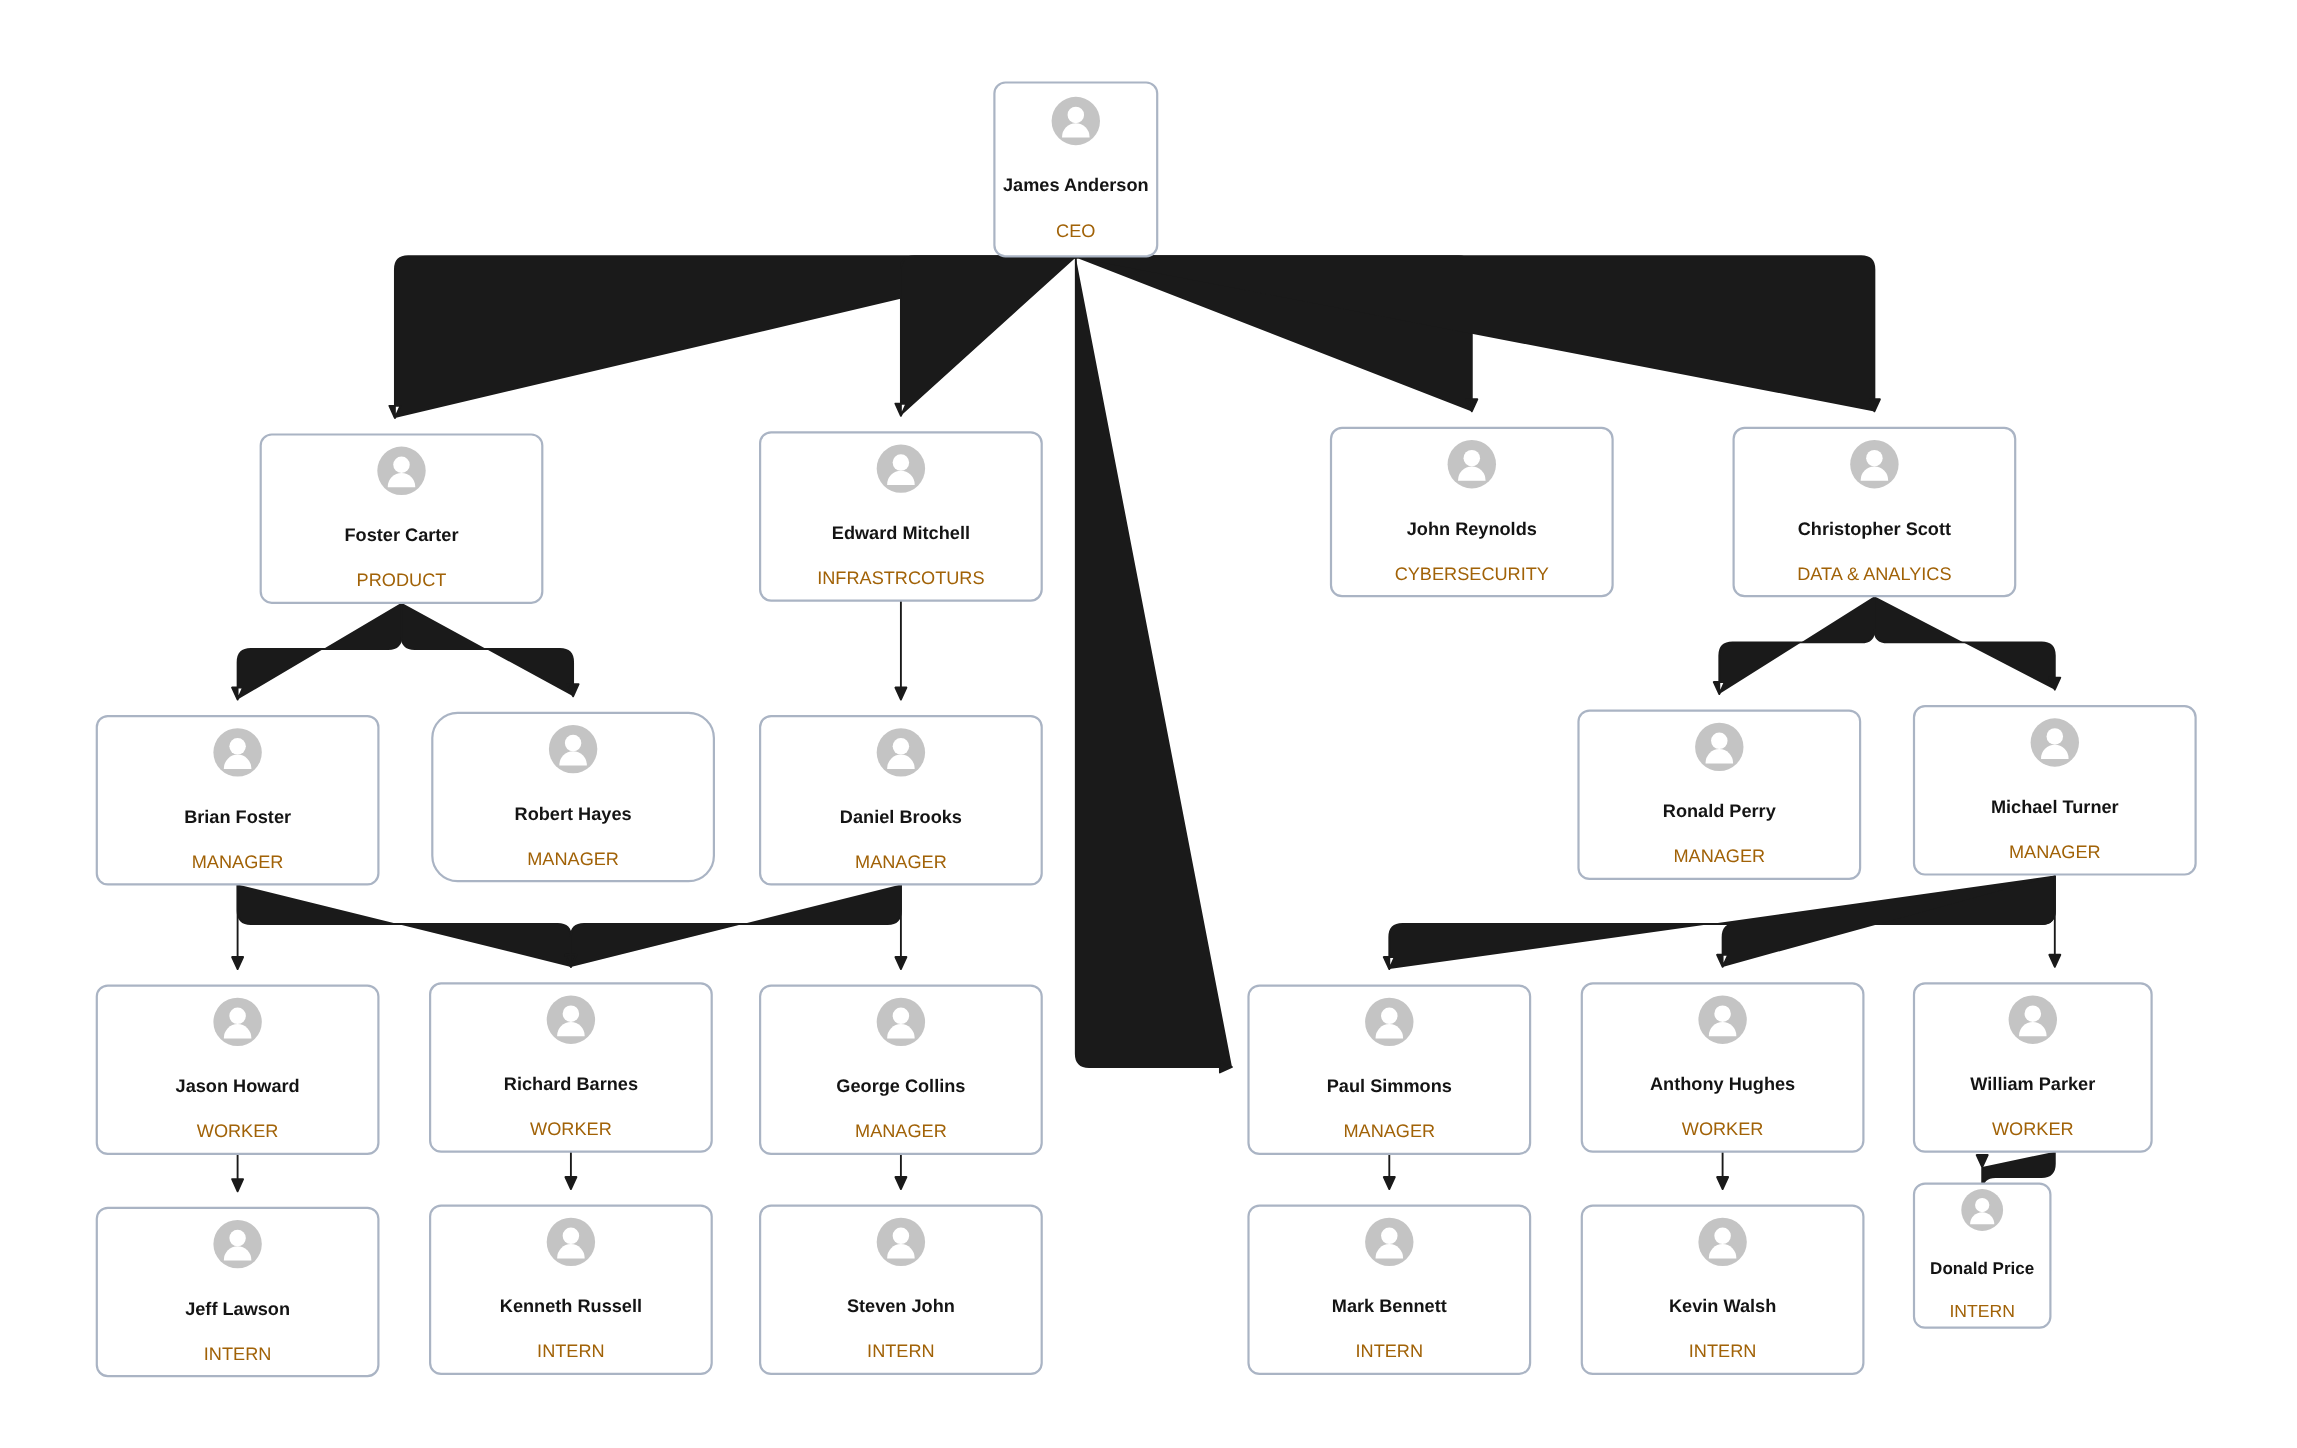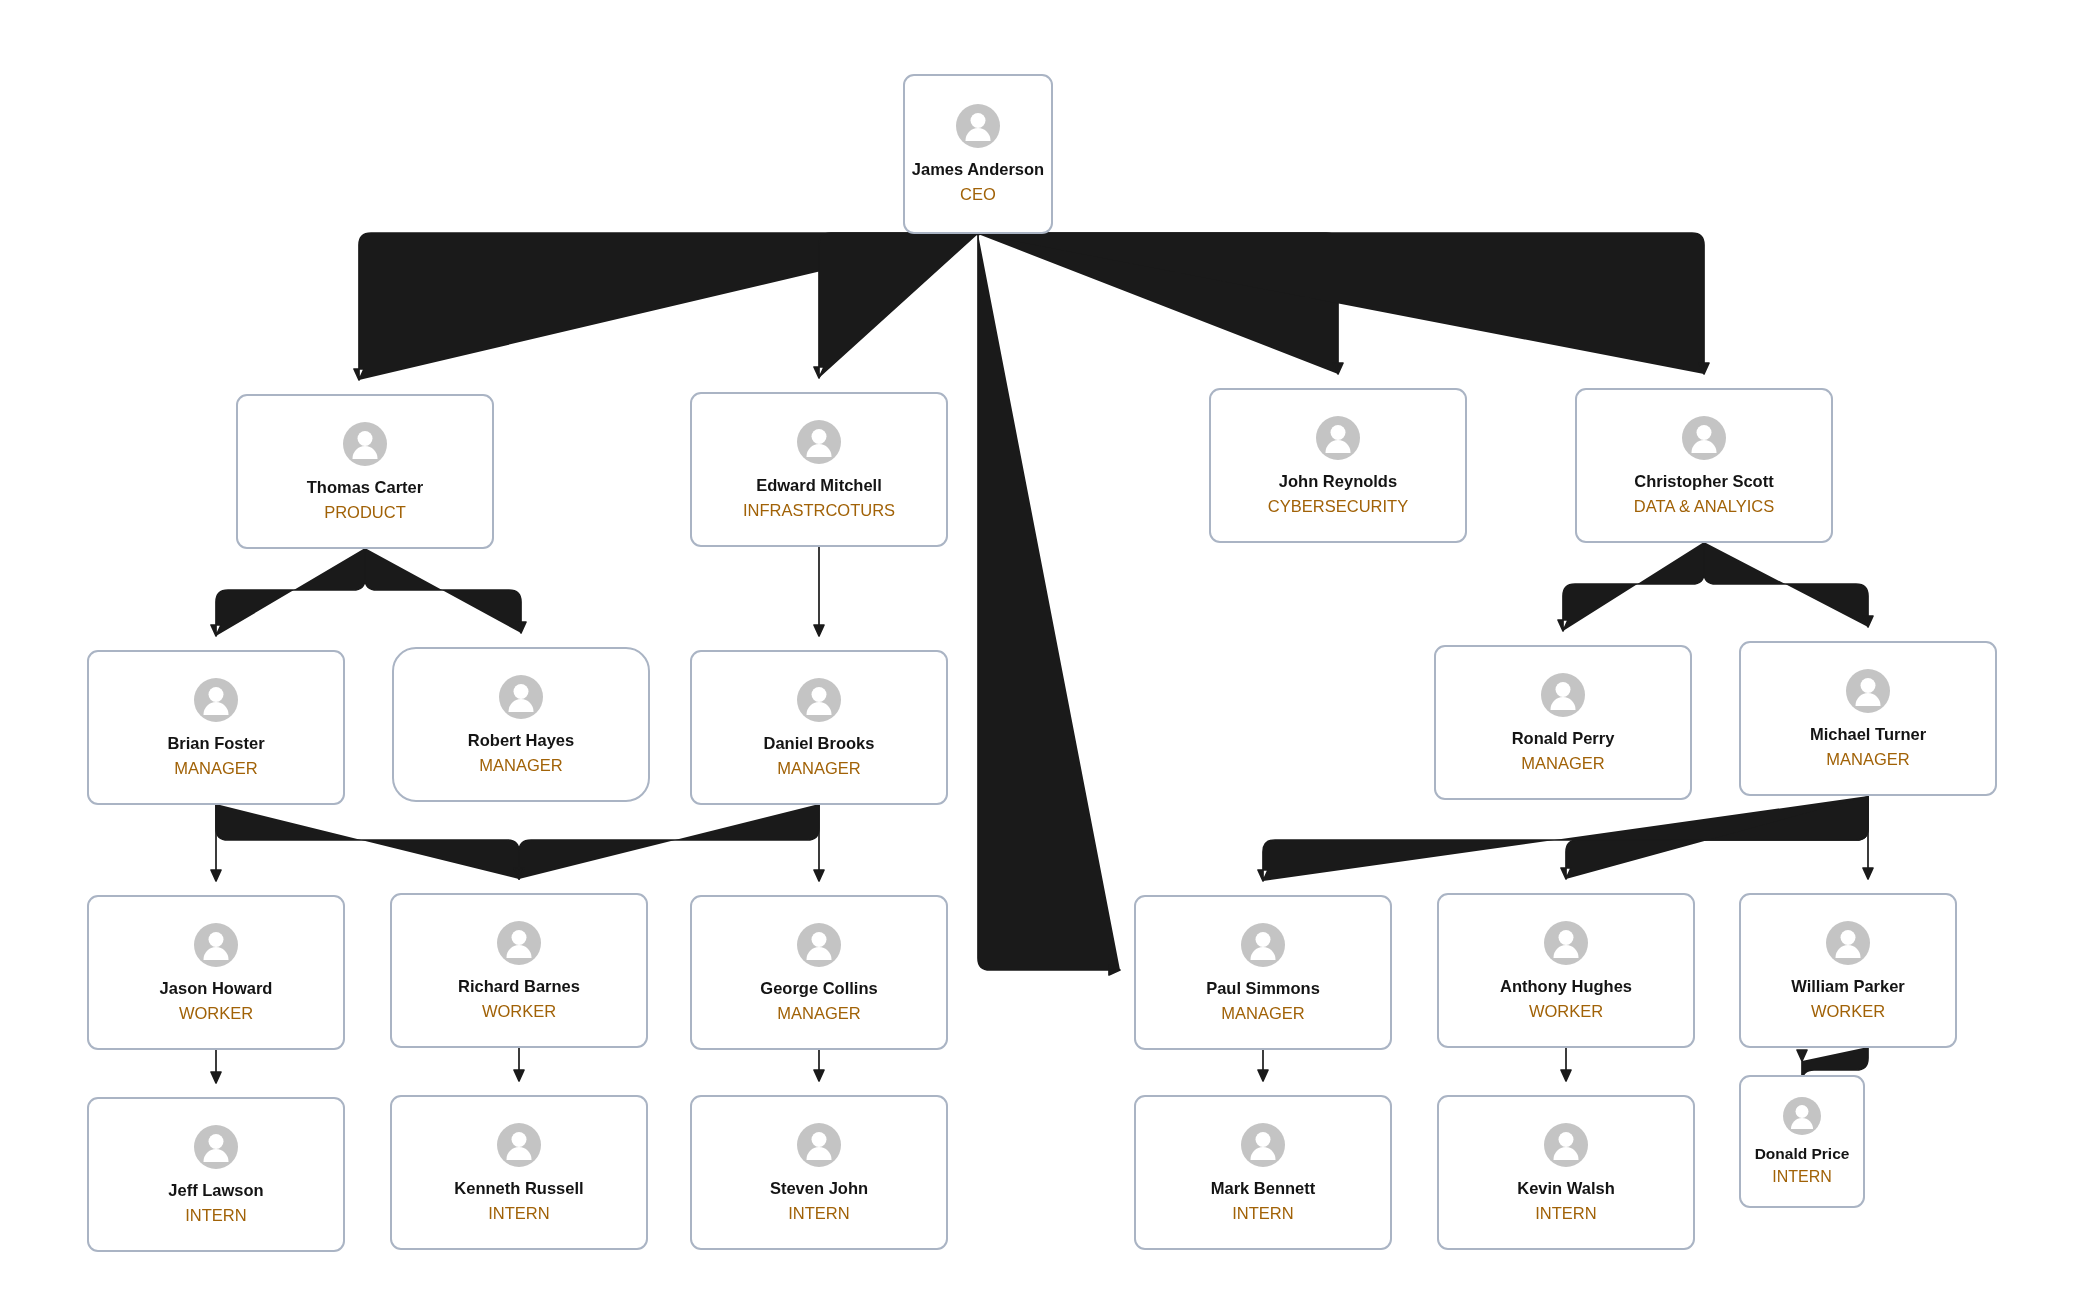--- a/index.html
+++ b/index.html
@@ -31,20 +31,21 @@
     position: absolute;
     box-sizing: border-box;
     background: #ffffff;
     border: 2px solid #aab4c4;
     border-radius: 11px;
     display: flex;
     flex-direction: column;
     align-items: center;
     justify-content: center;
     z-index: 2;
+    gap: 16px;
   }
   .avatar {
     display: block;
     border-radius: 50%;
     background: #c4c4c4;
     position: relative;
     flex: 0 0 auto;
   }
   .avatar .head {
     position: absolute;
@@ -136,21 +137,21 @@
           <div class="body"></div>
         </div>
         <div class="node-name">James Anderson</div>
         <div class="node-role">CEO</div>
       </div>
       <div class="node size-std" style="left: 236px; top: 394px; width: 258px; height: 155px;">
         <div class="avatar">
           <div class="head"></div>
           <div class="body"></div>
         </div>
-        <div class="node-name">Thomas Carter</div>
+        <div class="node-name">Foster Carter</div>
         <div class="node-role">PRODUCT</div>
       </div>
       <div class="node size-std" style="left: 690px; top: 392px; width: 258px; height: 155px;">
         <div class="avatar">
           <div class="head"></div>
           <div class="body"></div>
         </div>
         <div class="node-name">Edward Mitchell</div>
         <div class="node-role">INFRASTRCOTURS</div>
       </div>

